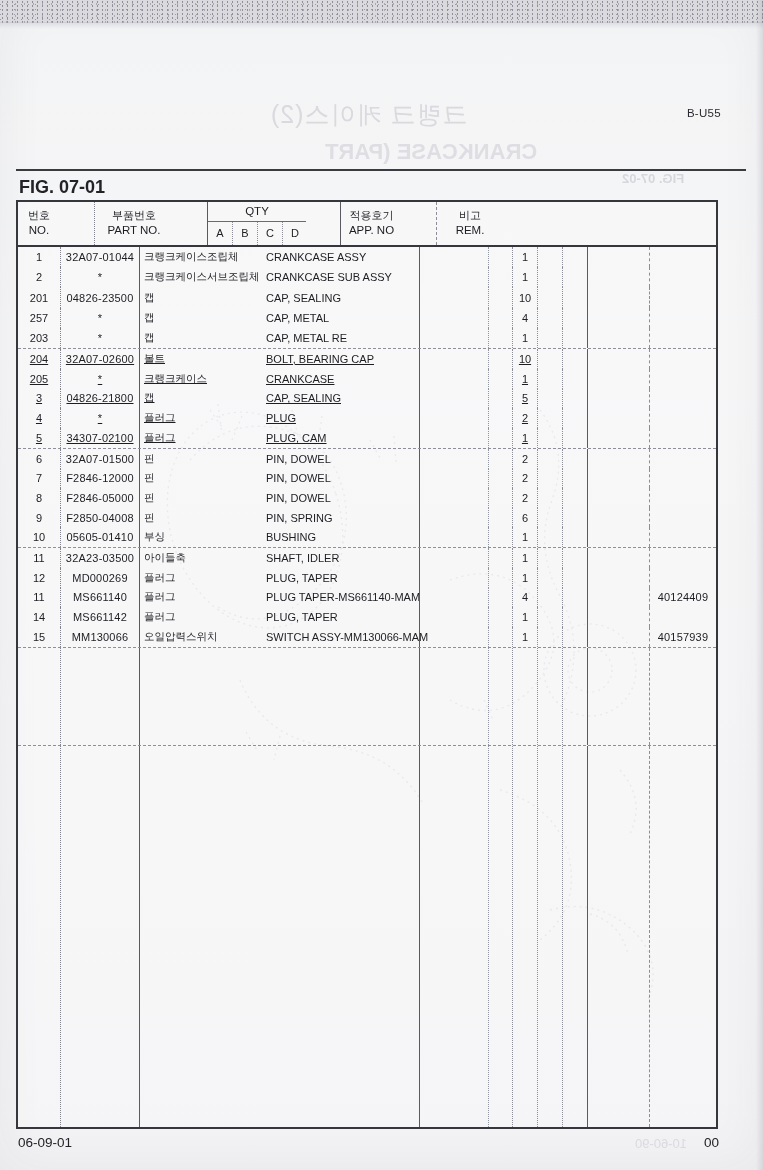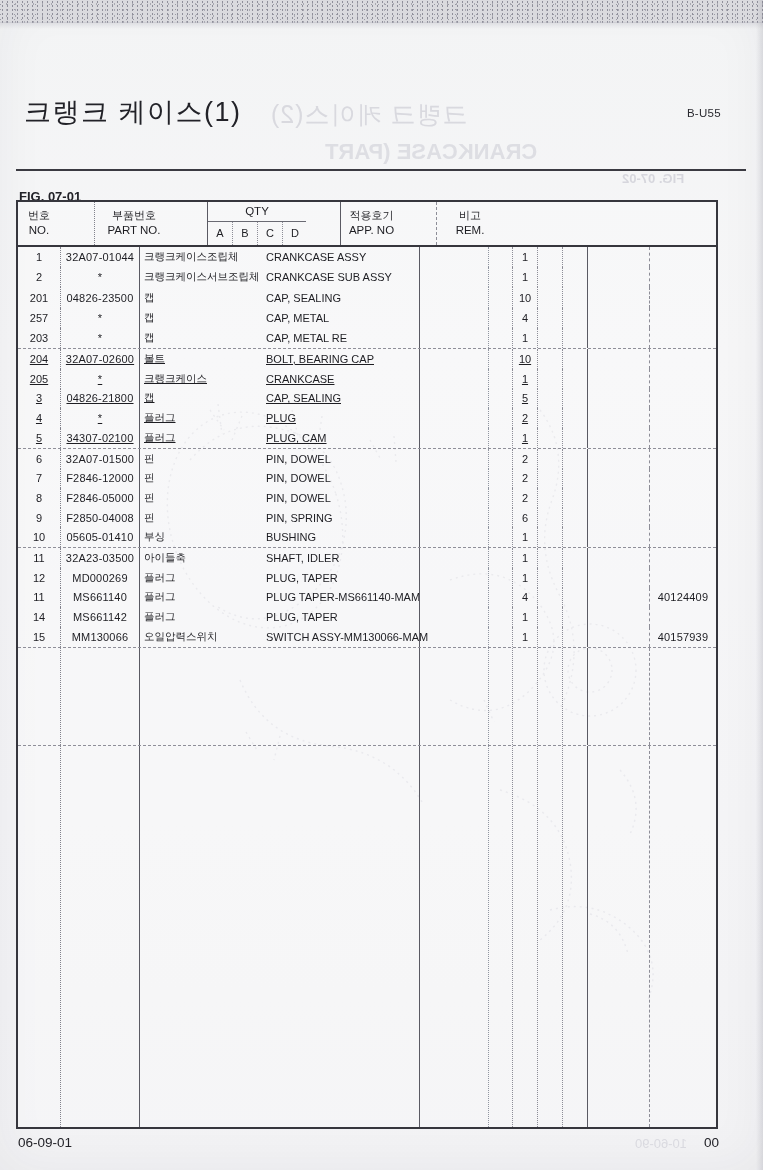--- a/index.html
+++ b/index.html
@@ -31,21 +31,21 @@
   }
   .scan-edge-right{
     position:absolute;top:0;bottom:0;right:0;width:7px;
     background:linear-gradient(to right,rgba(0,0,0,0),rgba(120,120,135,.18));
   }
   
   .title-kr{position:absolute;left:24px;top:94px;font-size:27px;letter-spacing:1.5px;color:#222228;}
   .page-code{position:absolute;top:107px;right:42px;font-size:11.5px;letter-spacing:.3px;color:#2a2a30;}
   .title-en{position:absolute;left:23px;top:136px;font-size:23.5px;font-weight:700;letter-spacing:.4px;color:#1b1b20;}
   .title-rule{position:absolute;left:16px;top:169px;width:730px;height:2px;background:#3a3a41;}
-  .fig-label{position:absolute;left:19px;top:189px;font-size:13px;font-weight:700;color:#222228;}
+  .fig-label{position:absolute;left:19px;top:177px;font-size:18px;font-weight:700;color:#222228;}
   
   .ghost{position:absolute;transform:scaleX(-1);color:#c3c3cd;filter:blur(.4px);user-select:none;}
   .ghost-title-kr{left:270px;top:98px;font-size:25px;letter-spacing:1px;opacity:.55;}
   .ghost-title-en{left:325px;top:139px;font-size:22px;font-weight:700;opacity:.45;}
   .ghost-fig{left:622px;top:171px;font-size:13px;font-weight:700;opacity:.6;}
   .ghost-footer{left:635px;top:1136px;font-size:13px;opacity:.5;}
   .ghost-svg{position:absolute;left:120px;top:350px;pointer-events:none;opacity:.5;}
   
   .parts-table{
     position:absolute;left:16px;top:200px;width:702px;height:929px;
@@ -119,21 +119,20 @@
       <circle cx="470" cy="320" r="22"></circle>
       <path d="M120 330 q25 60 90 66 q62 6 92 56"></path>
       <path d="M380 440 q60 18 70 72 q8 48 -30 78"></path>
       <path d="M430 560 q45 -12 80 18 q34 30 18 72"></path>
       <path d="M90 60 l14 20 m-6 -26 l4 30 m20 -18 l-10 24 m60 -30 l6 26 m24 -20 l-4 28"></path>
       <path d="M250 90 l10 18 m14 -22 l2 26 m-150 270 l12 20 m22 -16 l-6 24 m210 -60 l10 22"></path>
       <path d="M500 420 q26 30 10 64 m-40 80 q30 8 38 40"></path>
     </g>
   </svg>
 
-  <div class="title-kr">크랭크 케이스(1)</div>
   <div class="page-code">B-U55</div>
   <div class="title-rule"></div>
   <div class="fig-label">FIG. 07-01</div>
 
   <div class="parts-table">
     <div class="thead">
       <div class="hcell h-no">
         <span class="kr">번호</span>
         <span class="en">NO.</span>
       </div>

